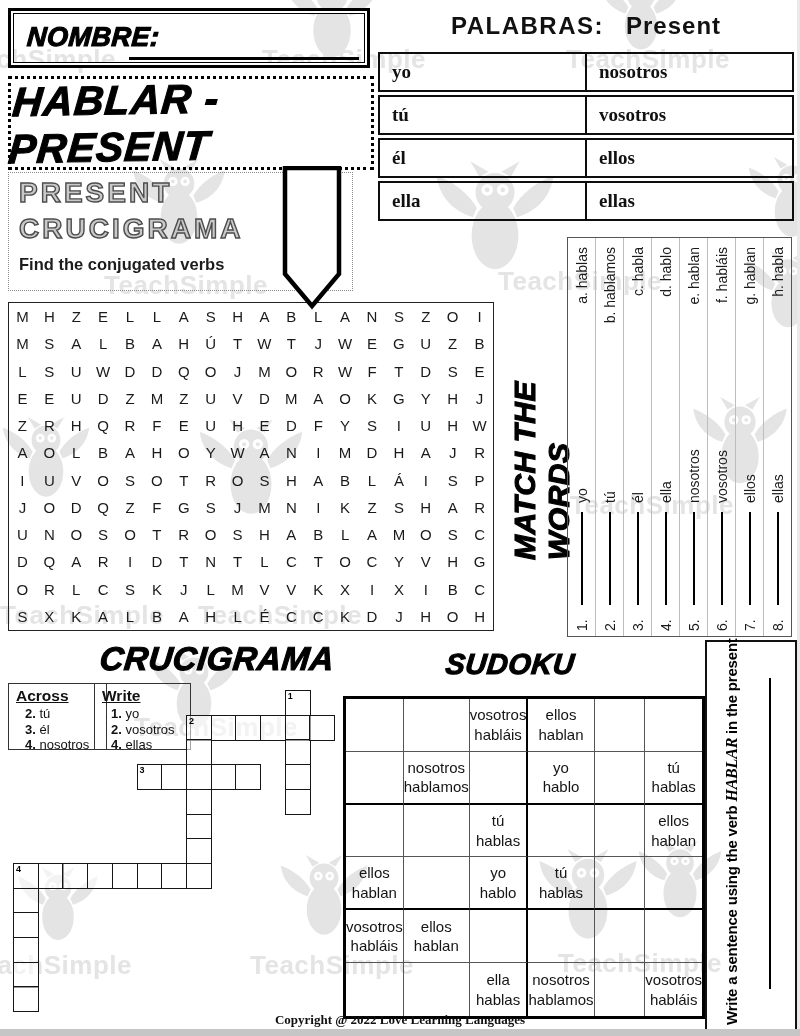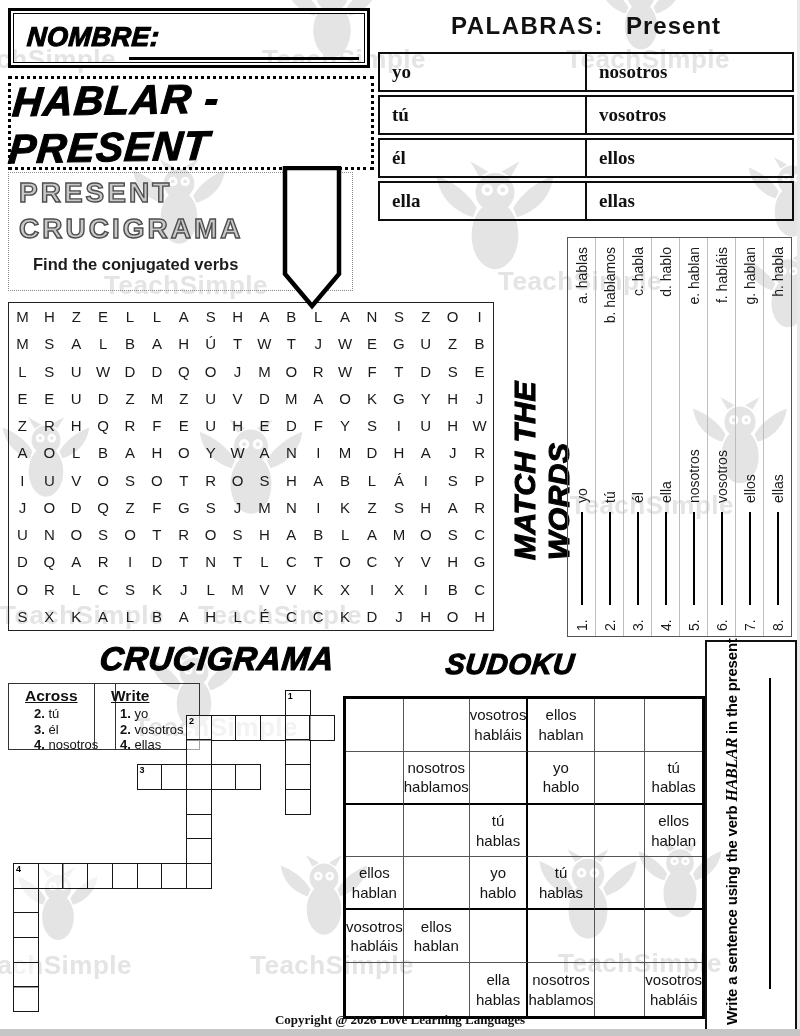--- a/index.html
+++ b/index.html
@@ -31,21 +31,21 @@
   
   #hablar-box{left:8px;top:76px;width:360px;height:88px;border:3px dotted #000;z-index:1;
               display:flex;align-items:center;justify-content:center;}
   #hablar-title{font-size:41px;transform:skewX(-6deg) rotate(-1deg);letter-spacing:1px;}
   
   #palabras-box{left:8px;top:172px;width:343px;height:117px;border:1.5px dotted #8a8a8a;z-index:1;}
   .pal-line{position:absolute;left:10px;font-weight:bold;font-size:28px;letter-spacing:3px;
             color:#c9c9c9;-webkit-text-stroke:1.4px #4d4d4d;font-family:"Liberation Sans",sans-serif;}
   #pal-line1{top:4px;}
   #pal-line2{top:40px;}
-  #pal-sub{position:absolute;left:24px;top:82px;font-size:16.5px;font-weight:bold;color:#1c1c1c;}
+  #pal-sub{position:absolute;left:10px;top:82px;font-size:16.5px;font-weight:bold;color:#1c1c1c;}
   
   #arrow{left:282px;top:166px;z-index:2;}
   
   #wordsearch{left:8px;top:302px;width:484px;height:327px;border:1.5px solid #222;z-index:1;
               display:grid;grid-template-columns:repeat(18,1fr);grid-template-rows:repeat(12,1fr);}
   .ws-cell{display:flex;align-items:center;justify-content:center;font-size:15px;color:#1a1a1a;}
   
   #match-title{left:508px;top:560px;width:258px;height:44px;font-size:30px;
                transform:translate(0,0) rotate(-90deg);transform-origin:top left;z-index:1;}
   #match-table{left:567px;top:237px;width:223px;height:398px;border:1px solid #555;display:flex;z-index:1;}
@@ -54,21 +54,21 @@
   .match-line{position:absolute;left:0;top:0;width:396px;height:27px;
               transform:translateY(396px) rotate(-90deg);transform-origin:top left;
               display:flex;align-items:center;font-size:14px;color:#1a1a1a;}
   .match-num{width:26px;padding-left:3px;}
   .match-blank{width:93px;border-top:2.5px solid #000;margin-right:9px;}
   .match-spacer{flex:1;}
   .match-letteritem{margin-right:9px;white-space:nowrap;}
   
   #cruci-title{left:100px;top:640px;width:200px;text-align:center;font-size:33px;
                transform:skewX(-6deg);z-index:1;}
-  .clue-box{border:1.5px solid #333;padding:3px 4px 0 16px;z-index:1;font-size:13px;line-height:1.18;}
+  .clue-box{border:1.5px solid #333;padding:3px 4px 0 7px;z-index:1;font-size:13px;line-height:1.18;}
   #clue-across{left:8px;top:683px;width:86px;height:62px;}
   #clue-down{left:94px;top:683px;width:84px;height:62px;}
   .clue-header{font-size:15.5px;font-weight:bold;text-decoration:underline;margin-bottom:1px;}
   .clue-item{padding-left:9px;}
   .clue-item b{font-weight:bold;}
   #crossword{left:10px;top:688px;width:340px;height:330px;z-index:1;}
   .cw-cell{position:absolute;width:25.9px;height:25.9px;border:1.3px solid #161616;
            box-sizing:border-box;background:rgba(255,255,255,.55);}
   .cw-label{position:absolute;left:2px;top:0px;font-size:9px;font-weight:bold;color:#000;}
   
@@ -792,15 +792,15 @@
     <div id="sentence-text">
       <span>Write a sentence using the verb</span>
       <span class="verb">HABLAR</span>
       <span>in the present</span>
     </div>
     <div id="sentence-linewrap">
       <div id="sentence-line"></div>
     </div>
   </div>
 
-  <div class="abs" id="copyright">Copyright @ 2026 Love Learning Languages</div>
+  <div class="abs" id="copyright">Copyright @ 2022 Love Learning Languages</div>
   <div class="abs" id="bottom-edge"></div>
 </div>
 
 </body></html>

